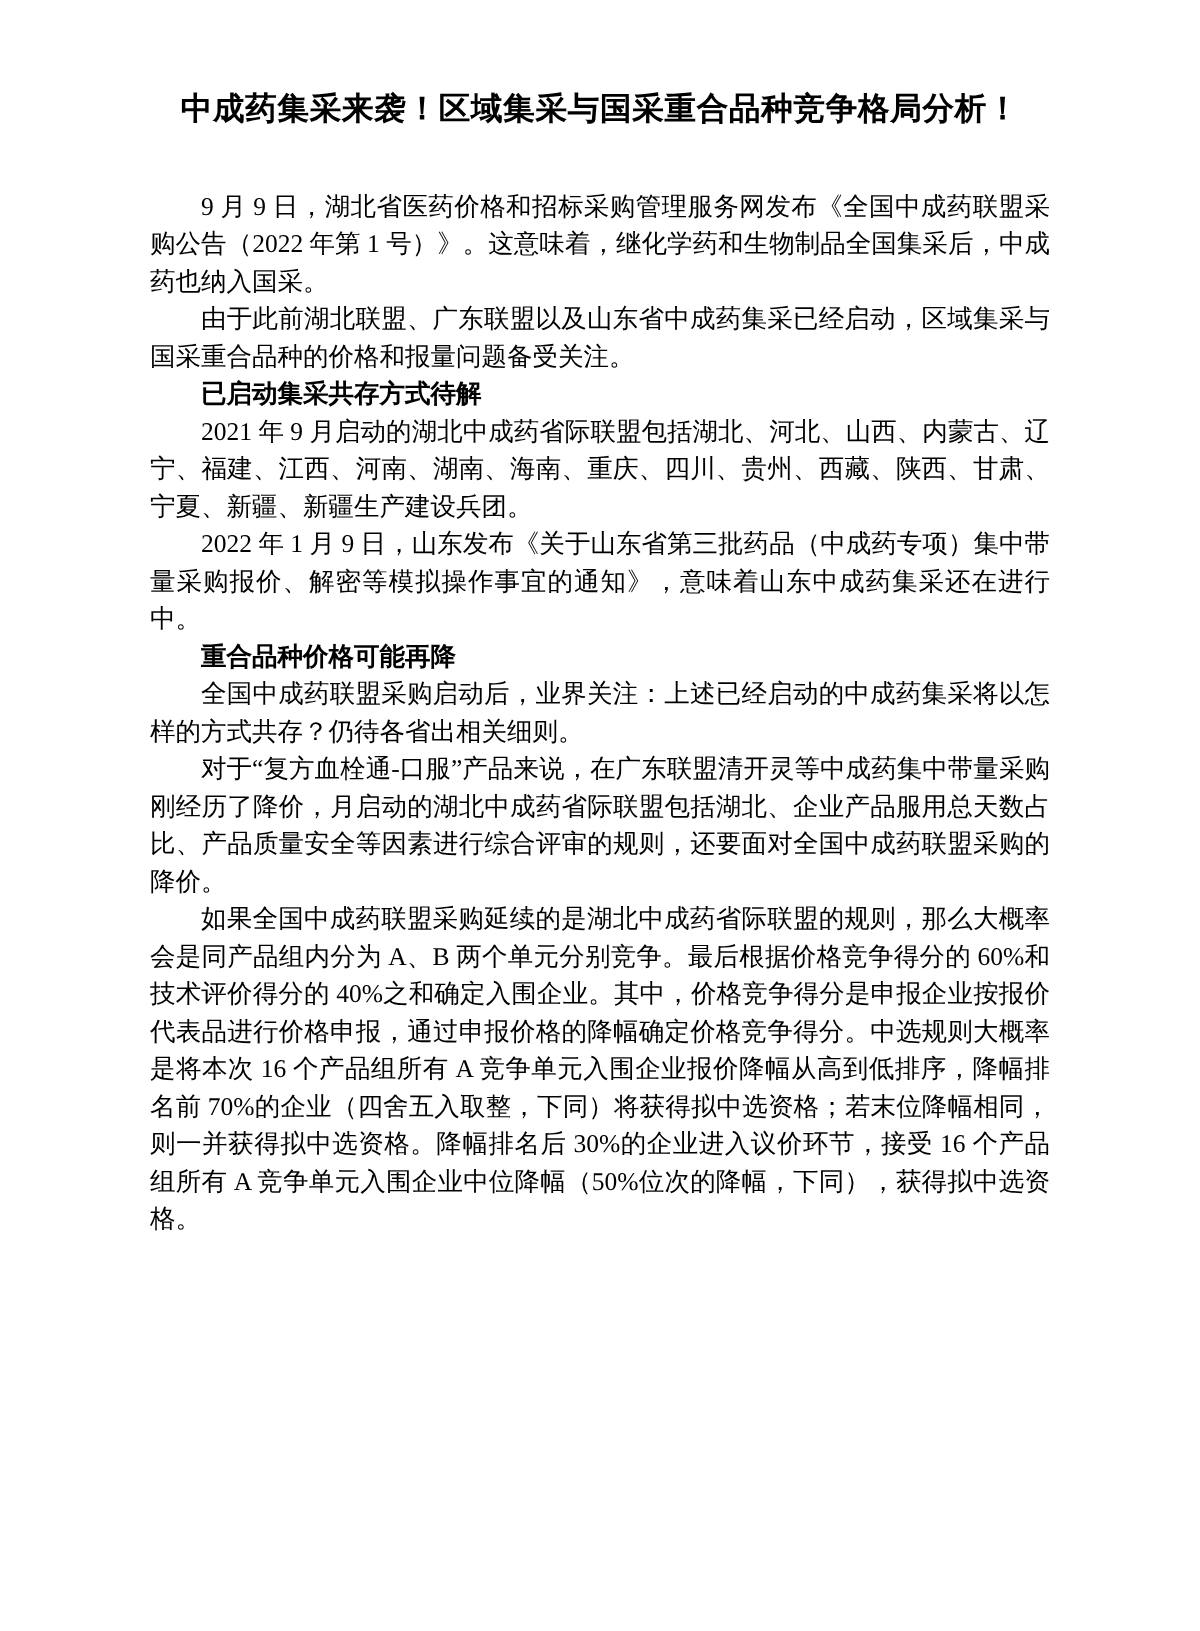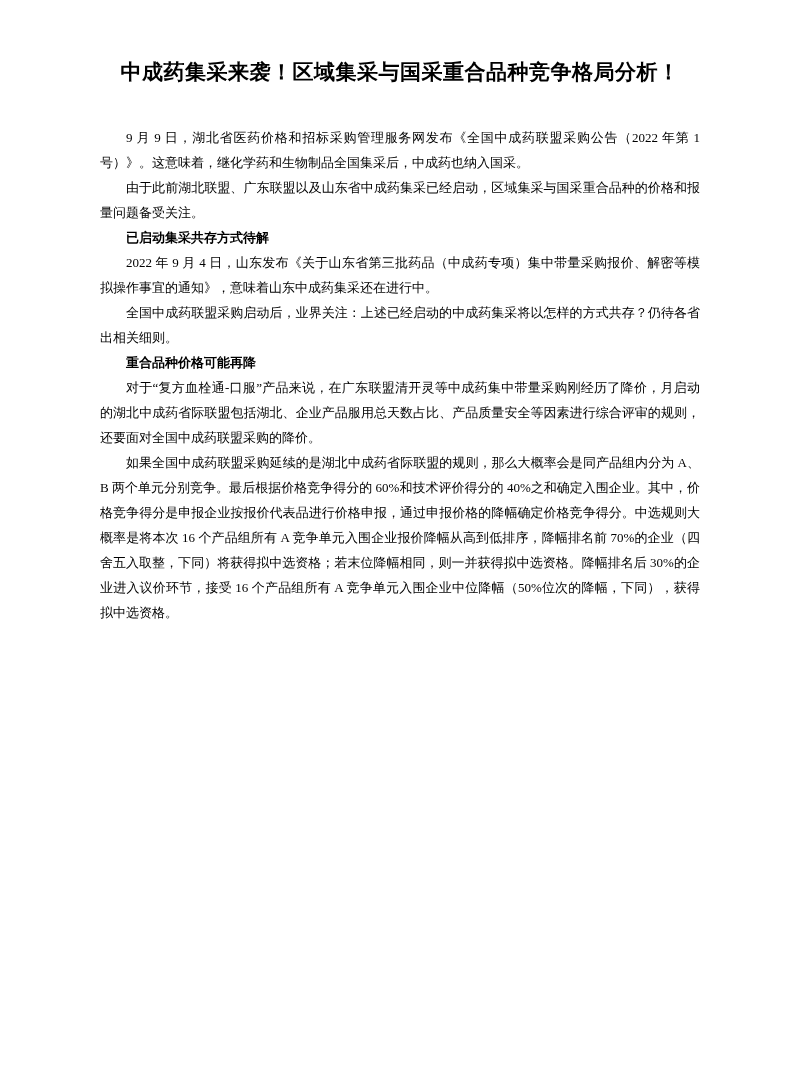--- a/index.html
+++ b/index.html
@@ -23,39 +23,40 @@
     line-height: 31px;
     font-weight: 700;
     text-align: center;
     letter-spacing: 0.5px;
   }
   .article-body {
     width: 600px;
   }
   .para {
     margin: 0;
-    font-size: 13px;
+    font-size: 17px;
     line-height: 25px;
     text-align: justify;
     text-indent: 2em;
     word-break: break-all;
   }
   .subheading {
     font-weight: 700;
   }
 </style>
 </head>
 <body>
 
 <div class="page">
   <h1 class="article-title">中成药集采来袭！区域集采与国采重合品种竞争格局分析！</h1>
 
   <div class="article-body">
     <p class="para">9 月 9 日，湖北省医药价格和招标采购管理服务网发布《全国中成药联盟采购公告（2022 年第 1 号）》。这意味着，继化学药和生物制品全国集采后，中成药也纳入国采。</p>
     <p class="para">由于此前湖北联盟、广东联盟以及山东省中成药集采已经启动，区域集采与国采重合品种的价格和报量问题备受关注。</p>
     <p class="para subheading">已启动集采共存方式待解</p>
-    <p class="para">2022 年 9 月 4 日，山东发布《关于山东省第三批药品（中成药专项）集中带量采购报价、解密等模拟操作事宜的通知》，意味着山东中成药集采还在进行中。</p>
+    <p class="para">2021 年 9 月启动的湖北中成药省际联盟包括湖北、河北、山西、内蒙古、辽宁、福建、江西、河南、湖南、海南、重庆、四川、贵州、西藏、陕西、甘肃、宁夏、新疆、新疆生产建设兵团。</p>
+    <p class="para">2022 年 1 月 9 日，山东发布《关于山东省第三批药品（中成药专项）集中带量采购报价、解密等模拟操作事宜的通知》，意味着山东中成药集采还在进行中。</p>
+    <p class="para subheading">重合品种价格可能再降</p>
     <p class="para">全国中成药联盟采购启动后，业界关注：上述已经启动的中成药集采将以怎样的方式共存？仍待各省出相关细则。</p>
-    <p class="para subheading">重合品种价格可能再降</p>
     <p class="para">对于“复方血栓通-口服”产品来说，在广东联盟清开灵等中成药集中带量采购刚经历了降价，月启动的湖北中成药省际联盟包括湖北、企业产品服用总天数占比、产品质量安全等因素进行综合评审的规则，还要面对全国中成药联盟采购的降价。</p>
     <p class="para">如果全国中成药联盟采购延续的是湖北中成药省际联盟的规则，那么大概率会是同产品组内分为 A、B 两个单元分别竞争。最后根据价格竞争得分的 60%和技术评价得分的 40%之和确定入围企业。其中，价格竞争得分是申报企业按报价代表品进行价格申报，通过申报价格的降幅确定价格竞争得分。中选规则大概率是将本次 16 个产品组所有 A 竞争单元入围企业报价降幅从高到低排序，降幅排名前 70%的企业（四舍五入取整，下同）将获得拟中选资格；若末位降幅相同，则一并获得拟中选资格。降幅排名后 30%的企业进入议价环节，接受 16 个产品组所有 A 竞争单元入围企业中位降幅（50%位次的降幅，下同），获得拟中选资格。</p>
   </div>
 </div>
 
 </body></html>

